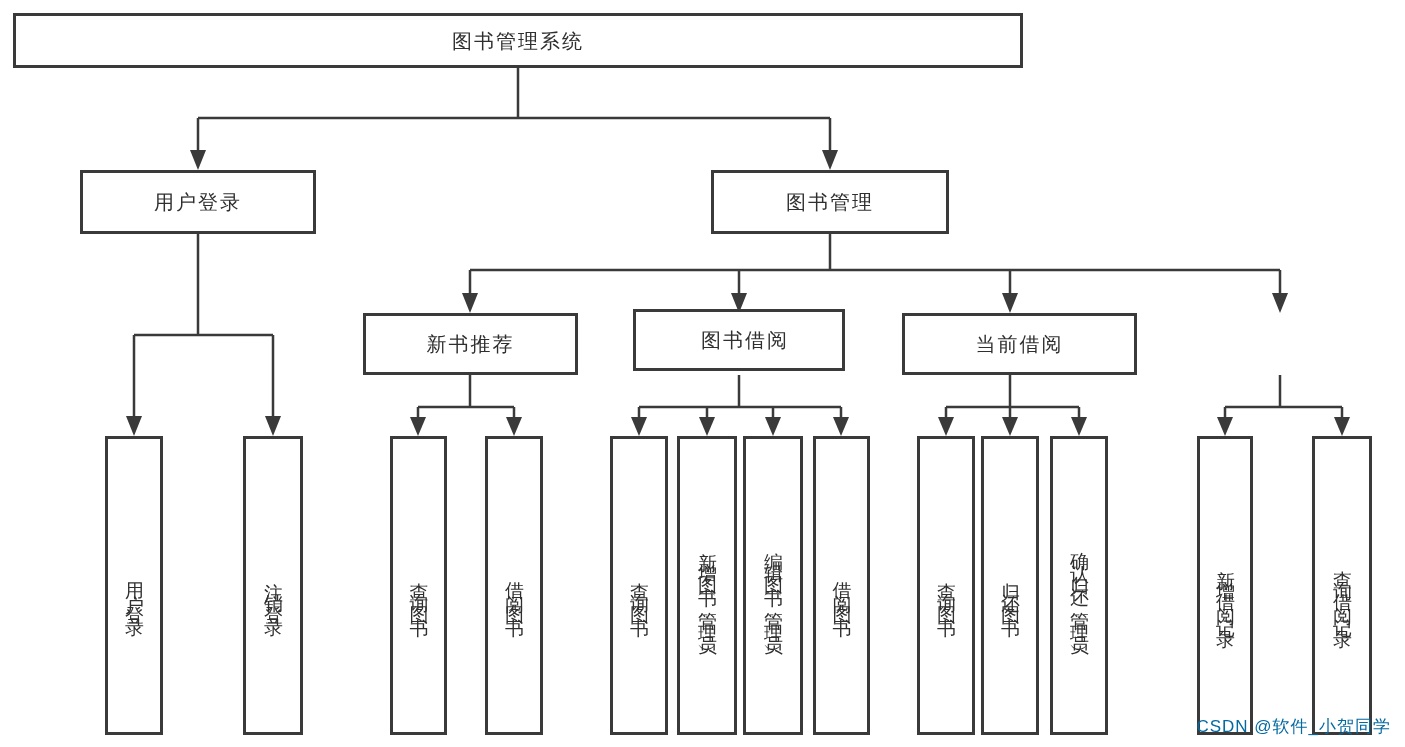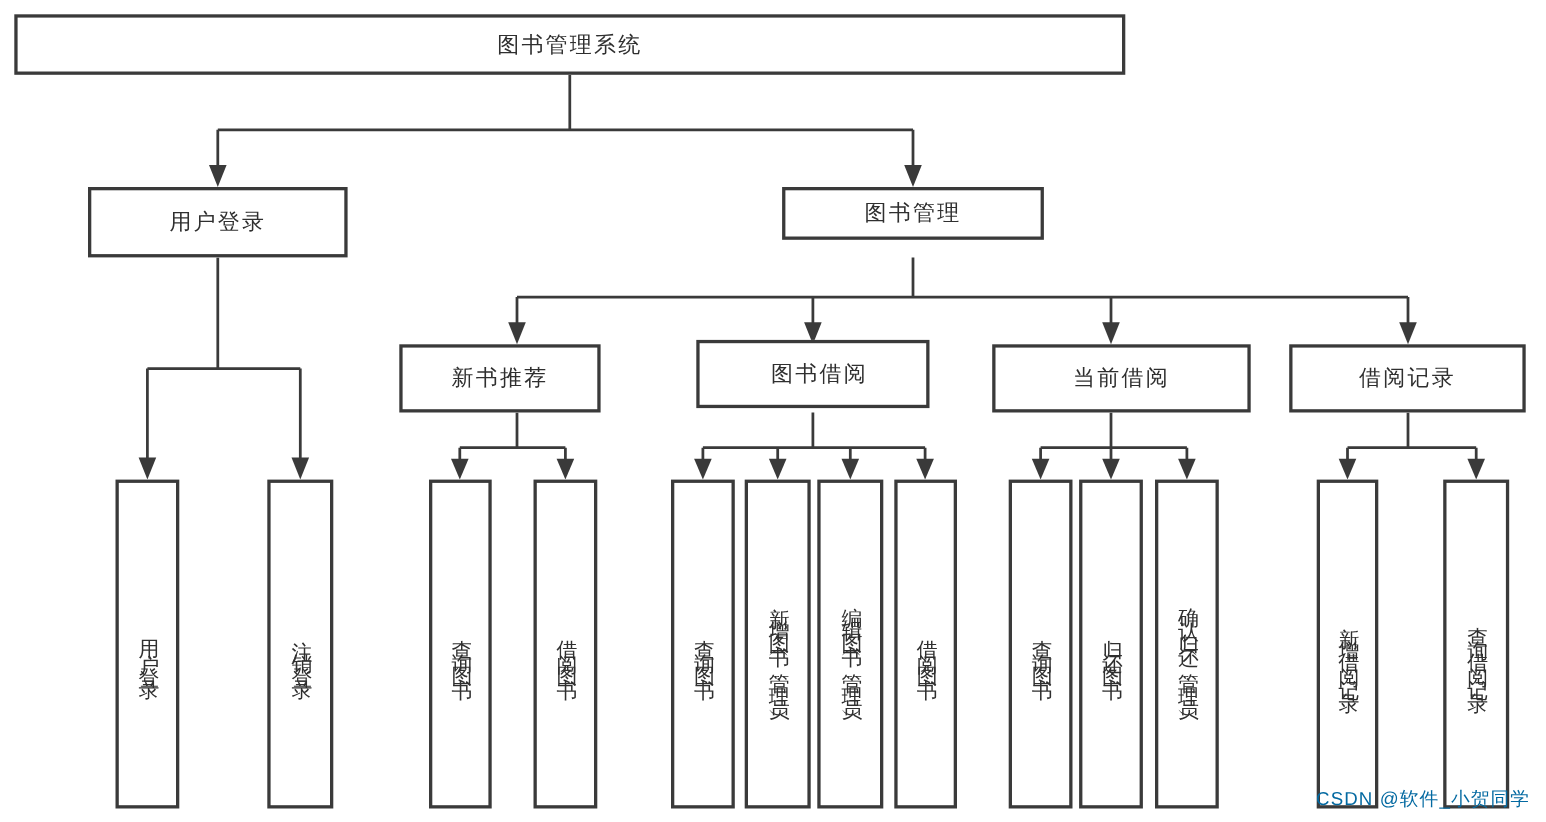--- a/index.html
+++ b/index.html
@@ -94,26 +94,25 @@
       <polygon points="1002,417 1018,417 1010,436"></polygon>
       <polygon points="1071,417 1087,417 1079,436"></polygon>
       <polygon points="1217,417 1233,417 1225,436"></polygon>
       <polygon points="1334,417 1350,417 1342,436"></polygon>
     </g>
   </svg>
 
   <div class="node" style="left:13px; top:13px; width:1010px; height:55px;">图书管理系统</div>
 
   <div class="node" style="left:80px; top:170px; width:236px; height:64px;">用户登录</div>
-  <div class="node" style="left:711px; top:170px; width:238px; height:48px;">图书管理</div>
+  <div class="node" style="left:711px; top:170px; width:238px; height:64px;">图书管理</div>
 
-  <div class="node" style="left:363px; top:313px; width:183px; height:62px;">新书推荐</div>
+  <div class="node" style="left:363px; top:313px; width:215px; height:62px;">新书推荐</div>
   <div class="node" style="left:633px; top:309px; width:212px; height:62px;padding-left:12px;">图书借阅</div>
   <div class="node" style="left:902px; top:313px; width:235px; height:62px;">当前借阅</div>
-  <div class="node" style="left:1172px; top:313px; width:215px; height:62px;">借阅记录</div>
 
   <div class="node v" style="left:105px; top:436px; width:58px; height:299px;">用户登录</div>
   <div class="node v" style="left:243px; top:436px; width:60px; height:299px;">注销登录</div>
 
   <div class="node v" style="left:390px; top:436px; width:57px; height:299px;">查询图书</div>
   <div class="node v" style="left:485px; top:436px; width:58px; height:299px;">借阅图书</div>
 
   <div class="node v" style="left:610px; top:436px; width:58px; height:299px;">查询图书</div>
   <div class="node v" style="left:677px; top:436px; width:60px; height:299px;">新增图书（管理员）</div>
   <div class="node v" style="left:743px; top:436px; width:60px; height:299px;">编辑图书（管理员）</div>

